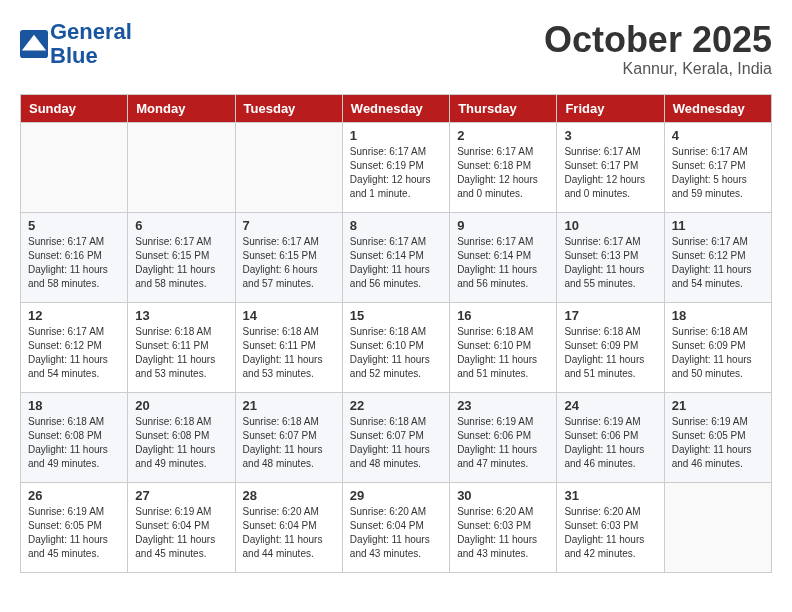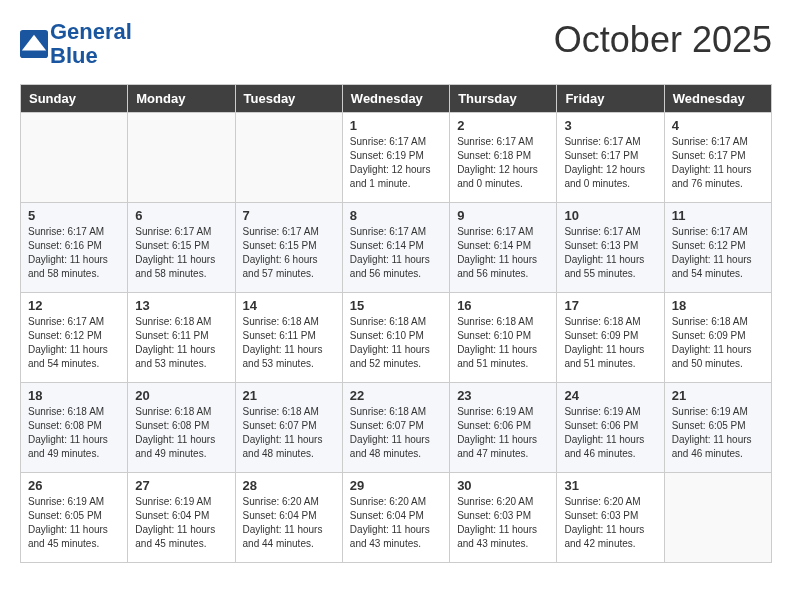--- a/index.html
+++ b/index.html
@@ -33,35 +33,35 @@
     .logo-icon {
       width: 28px;
       height: 28px;
       margin-right: 2px;
     }
     .title-block {
       text-align: right;
     }
     .month-title {
       font-size: 36px;
-      font-weight: normal;
+      font-weight: bold;
       color: #333;
       line-height: 1.1;
     }
     .location {
       font-size: 16px;
       color: #555;
     }
     table {
       width: 100%;
       border-collapse: collapse;
       table-layout: fixed;
     }
     th {
-      background-color: #404040;
+      background-color: #b91c1c;
       color: #fff;
       text-align: left;
       padding: 6px 8px;
       font-size: 13px;
       font-weight: bold;
       border: 1px solid #ccc;
     }
     td {
       vertical-align: top;
       border: 1px solid #ccc;
@@ -96,20 +96,21 @@
       <rect x="0" y="0" width="30" height="30" rx="3" fill="#1a56a0"></rect>
       <polygon points="15,5 28,22 2,22" fill="white"></polygon>
     </svg>
     <div class="logo-text">
       <div><span>General</span></div>
       <div><span>Blue</span></div>
     </div>
   </div>
   <div class="title-block">
     <div class="month-title">October 2025</div>
+    <div class="location">Kannur, Kerala, India</div>
   </div>
 </div>
 
 <table>
   <thead>
     <tr>
     <th>Sunday</th>
         <th>Monday</th>
         <th>Tuesday</th>
         <th>Wednesday</th>
@@ -145,21 +146,21 @@
             <div>Sunrise: 6:17 AM</div>
             <div>Sunset: 6:17 PM</div>
             <div>Daylight: 12 hours and 0 minutes.</div>
           </div>
         </td>
         <td>
           <div class="day-num">4</div>
           <div class="day-info">
             <div>Sunrise: 6:17 AM</div>
             <div>Sunset: 6:17 PM</div>
-            <div>Daylight: 11 hours and 76 minutes.</div>
+            <div>Daylight: 5 hours and 59 minutes.</div>
           </div>
         </td>
       </tr>
       <tr>
         <td>
           <div class="day-num">5</div>
           <div class="day-info">
             <div>Sunrise: 6:17 AM</div>
             <div>Sunset: 6:16 PM</div>
             <div>Daylight: 11 hours and 58 minutes.</div>

